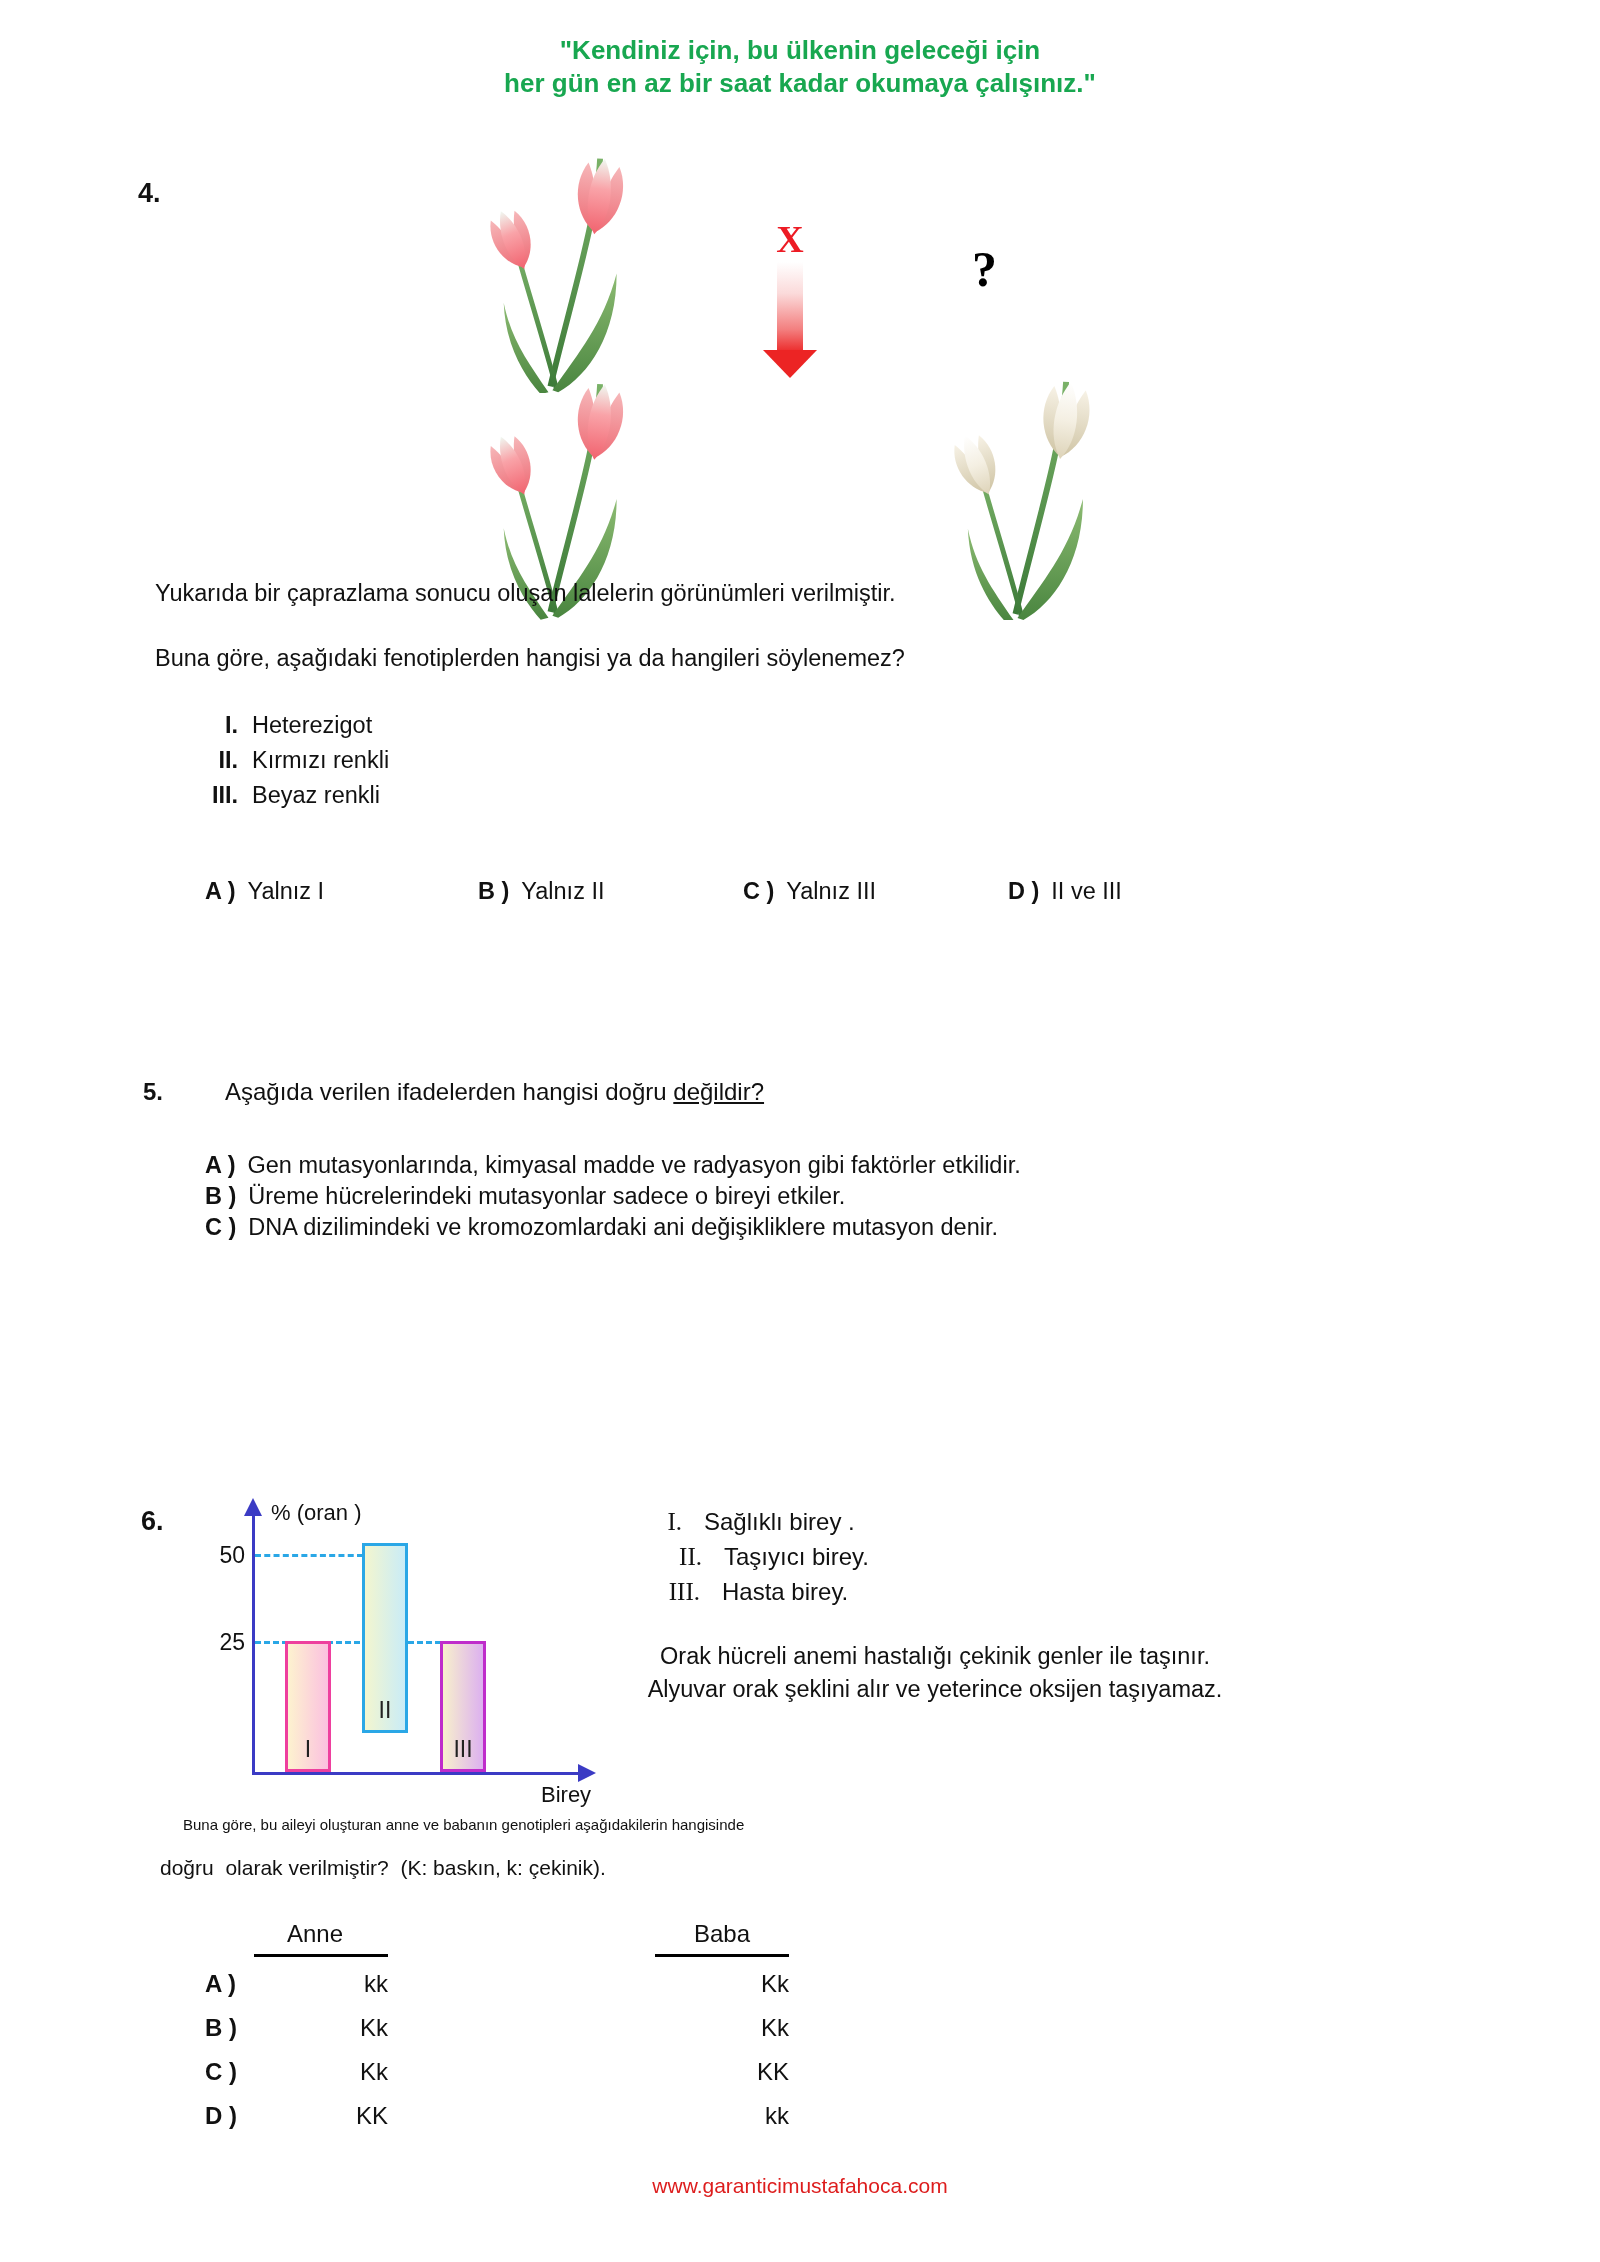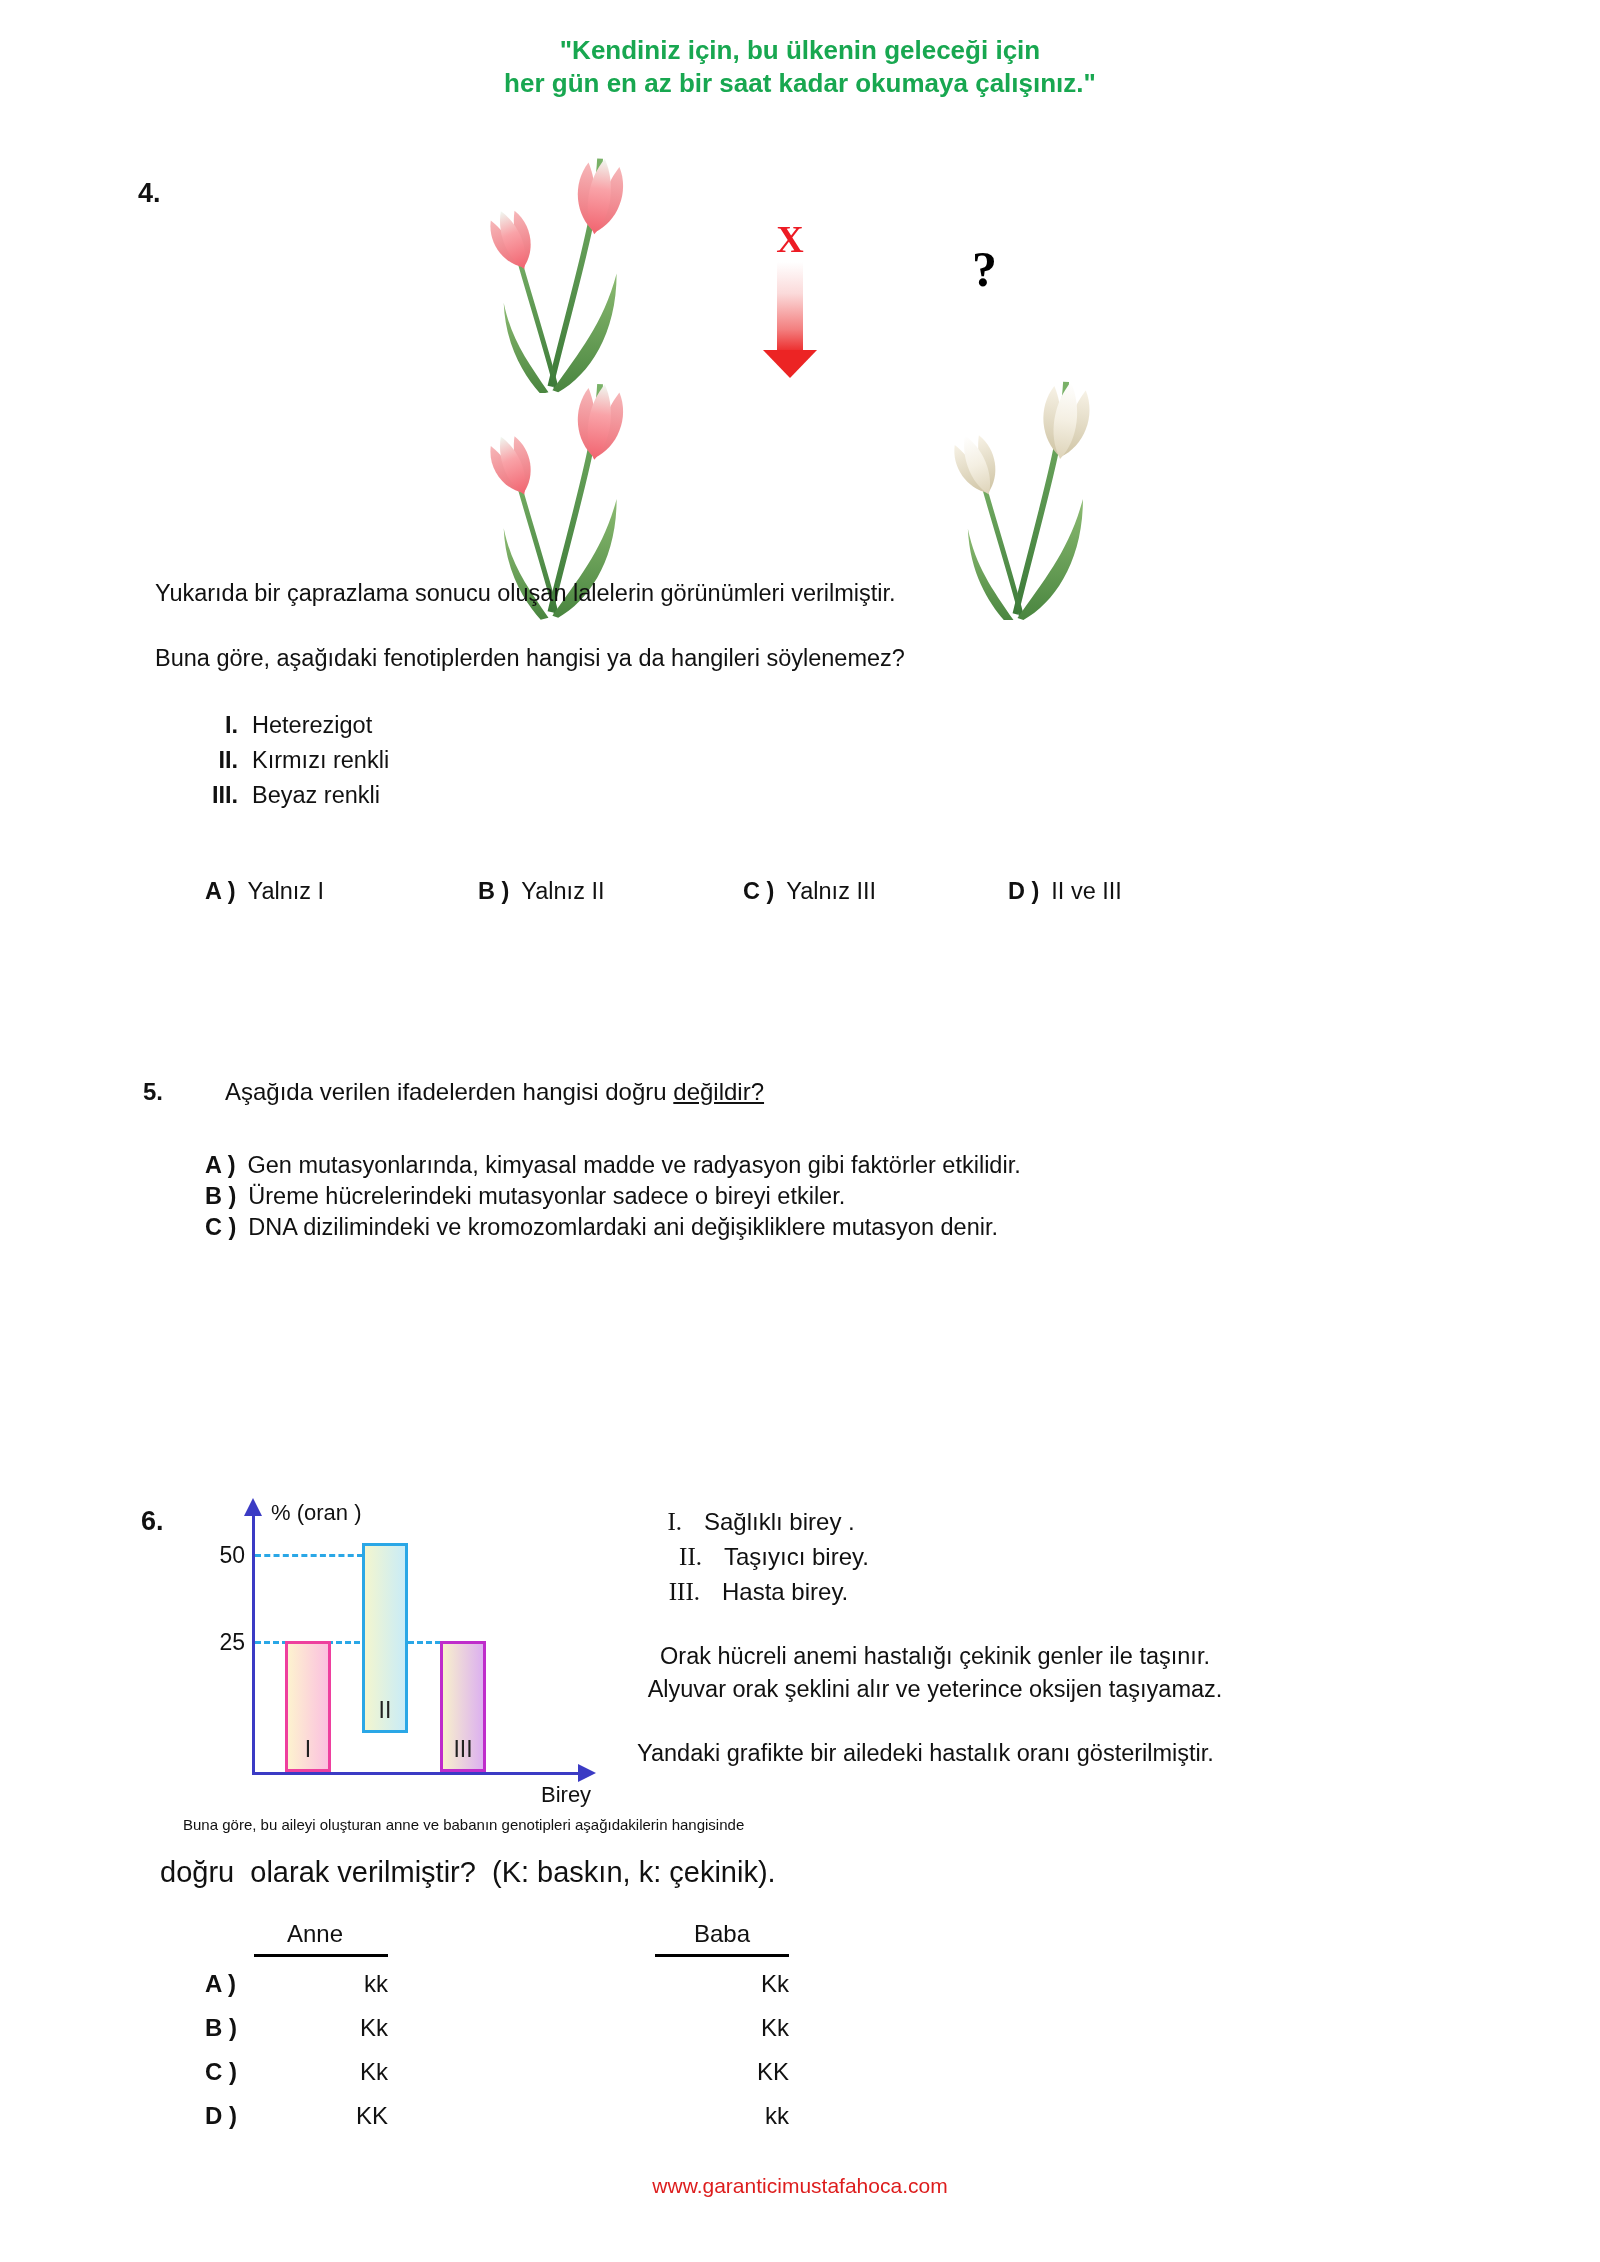--- a/index.html
+++ b/index.html
@@ -232,24 +232,23 @@
   </div>
   <div class="abs" style="left:650px;top:1543px;font-size:24px">
     <span class="legend-num">II.</span><span>Taşıyıcı birey.</span>
   </div>
   <div class="abs" style="left:648px;top:1578px;font-size:24px">
     <span class="legend-num">III.</span><span>Hasta birey.</span>
   </div>
 
   <div class="abs center-block" style="left:615px;top:1643px;width:640px;font-size:23.5px">Orak hücreli anemi hastalığı çekinik genler ile taşınır.</div>
   <div class="abs center-block" style="left:615px;top:1676px;width:640px;font-size:23.5px">Alyuvar orak şeklini alır ve yeterince oksijen taşıyamaz.</div>
-  <div class="abs" style="left:637px;top:1740px;font-size:23.5px">Yandaki grafikte bir ailedeki hastalık oranı gösterilmiştir.</div>
 
   <div class="abs" style="left:183px;top:1816px;font-size:15px">Buna göre, bu aileyi oluşturan anne ve babanın genotipleri aşağıdakilerin hangisinde</div>
-  <div class="abs prewrap" style="left:160px;top:1856px;font-size:29px">doğru  olarak verilmiştir?  (K: baskın, k: çekinik).</div>
+  <div class="abs prewrap" style="left:160px;top:1856px;font-size:21px">doğru  olarak verilmiştir?  (K: baskın, k: çekinik).</div>
 
   <div class="abs tbl-head" style="left:248px;top:1920px;width:134px">Anne</div>
   <div class="abs tbl-head" style="left:655px;top:1920px;width:134px">Baba</div>
   <div class="tbl-underline" style="left:254px;top:1954px;width:134px"></div>
   <div class="tbl-underline" style="left:655px;top:1954px;width:134px"></div>
 
   <div class="abs tbl-letter" style="left:205px;top:1970px">A )</div>
   <div class="abs tbl-val" style="left:254px;top:1970px;width:134px">kk</div>
   <div class="abs tbl-val" style="left:655px;top:1970px;width:134px">Kk</div>
 

